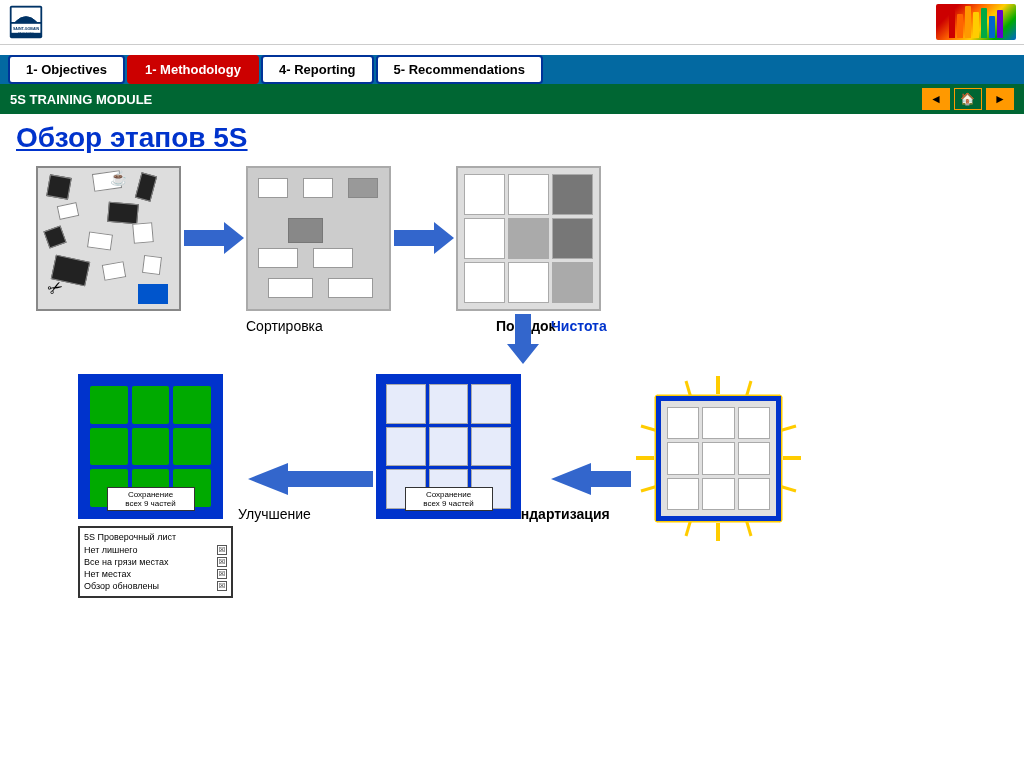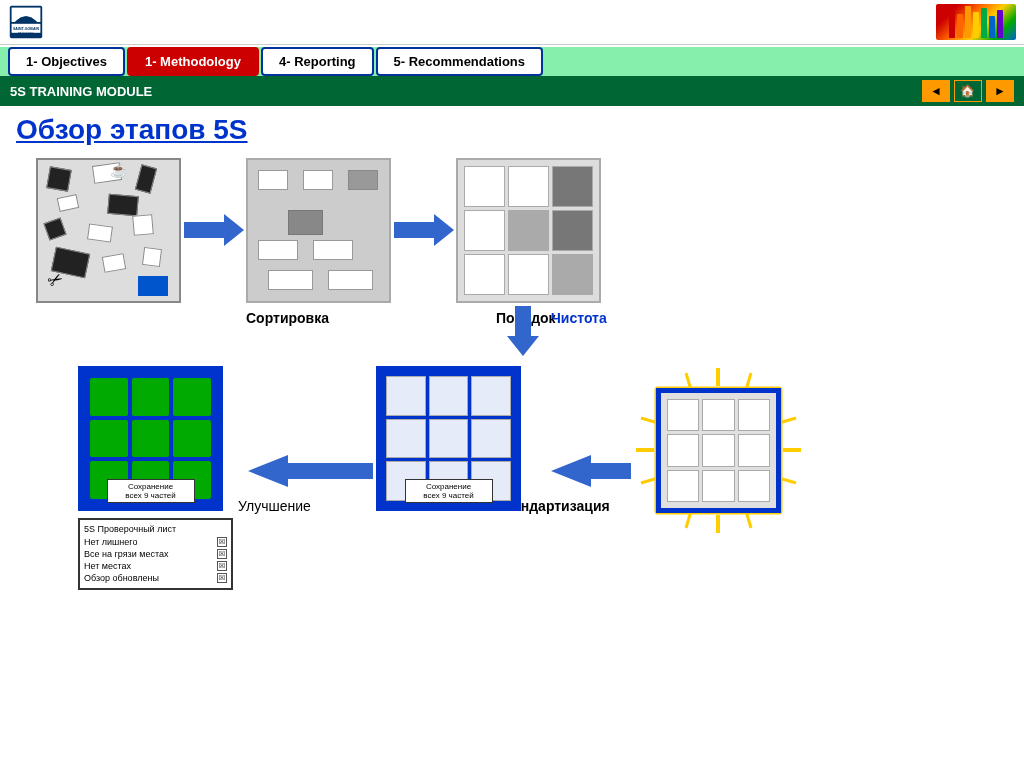--- a/index.html
+++ b/index.html
@@ -48,23 +48,23 @@
     .bottle {
       width: 6px;
       border-radius: 1px 1px 0 0;
     }
 
     
     .nav-tabs {
       display: flex;
       align-items: center;
       padding: 0 8px;
-      background: #86efac;
+      background: #0369a1;
       gap: 2px;
-      margin-top: 2px;
+      margin-top: 10px;
     }
     .nav-tab {
       padding: 5px 16px;
       border: 2px solid #003399;
       border-radius: 4px;
       font-size: 13px;
       font-weight: bold;
       color: #000;
       background: #fff;
       cursor: pointer;
@@ -325,21 +325,21 @@
         <div style="position:absolute;top:10px;left:55px;width:30px;height:20px;background:#fff;border:1px solid #999;"></div>
         <div style="position:absolute;top:10px;left:100px;width:30px;height:20px;background:#999;border:1px solid #888;"></div>
         <div style="position:absolute;top:50px;left:40px;width:35px;height:25px;background:#888;border:1px solid #777;"></div>
         <div style="position:absolute;top:80px;left:10px;width:40px;height:20px;background:#fff;border:1px solid #999;"></div>
         <div style="position:absolute;top:80px;left:65px;width:40px;height:20px;background:#fff;border:1px solid #999;"></div>
         <div style="position:absolute;top:110px;left:20px;width:45px;height:20px;background:#fff;border:1px solid #999;"></div>
         <div style="position:absolute;top:110px;left:80px;width:45px;height:20px;background:#fff;border:1px solid #999;"></div>
       </div>
     </div>
 
-    <div style="position:absolute;top:152px;left:230px;font-size:14px;font-weight:bold;">Сортировка</div>
+    <div style="position:absolute;top:152px;left:230px;font-size:14px;font-weight:normal;">Сортировка</div>
 
     <div style="position:absolute;top:52px;left:378px;">
       <svg width="60" height="40" viewBox="0 0 60 40">
         <polygon points="0,12 40,12 40,4 60,20 40,36 40,28 0,28" fill="#3366cc"></polygon>
       </svg>
     </div>
 
     <div style="position:absolute;top:0;left:440px;">
       <div class="box-order">
         <div class="grid3x3">

